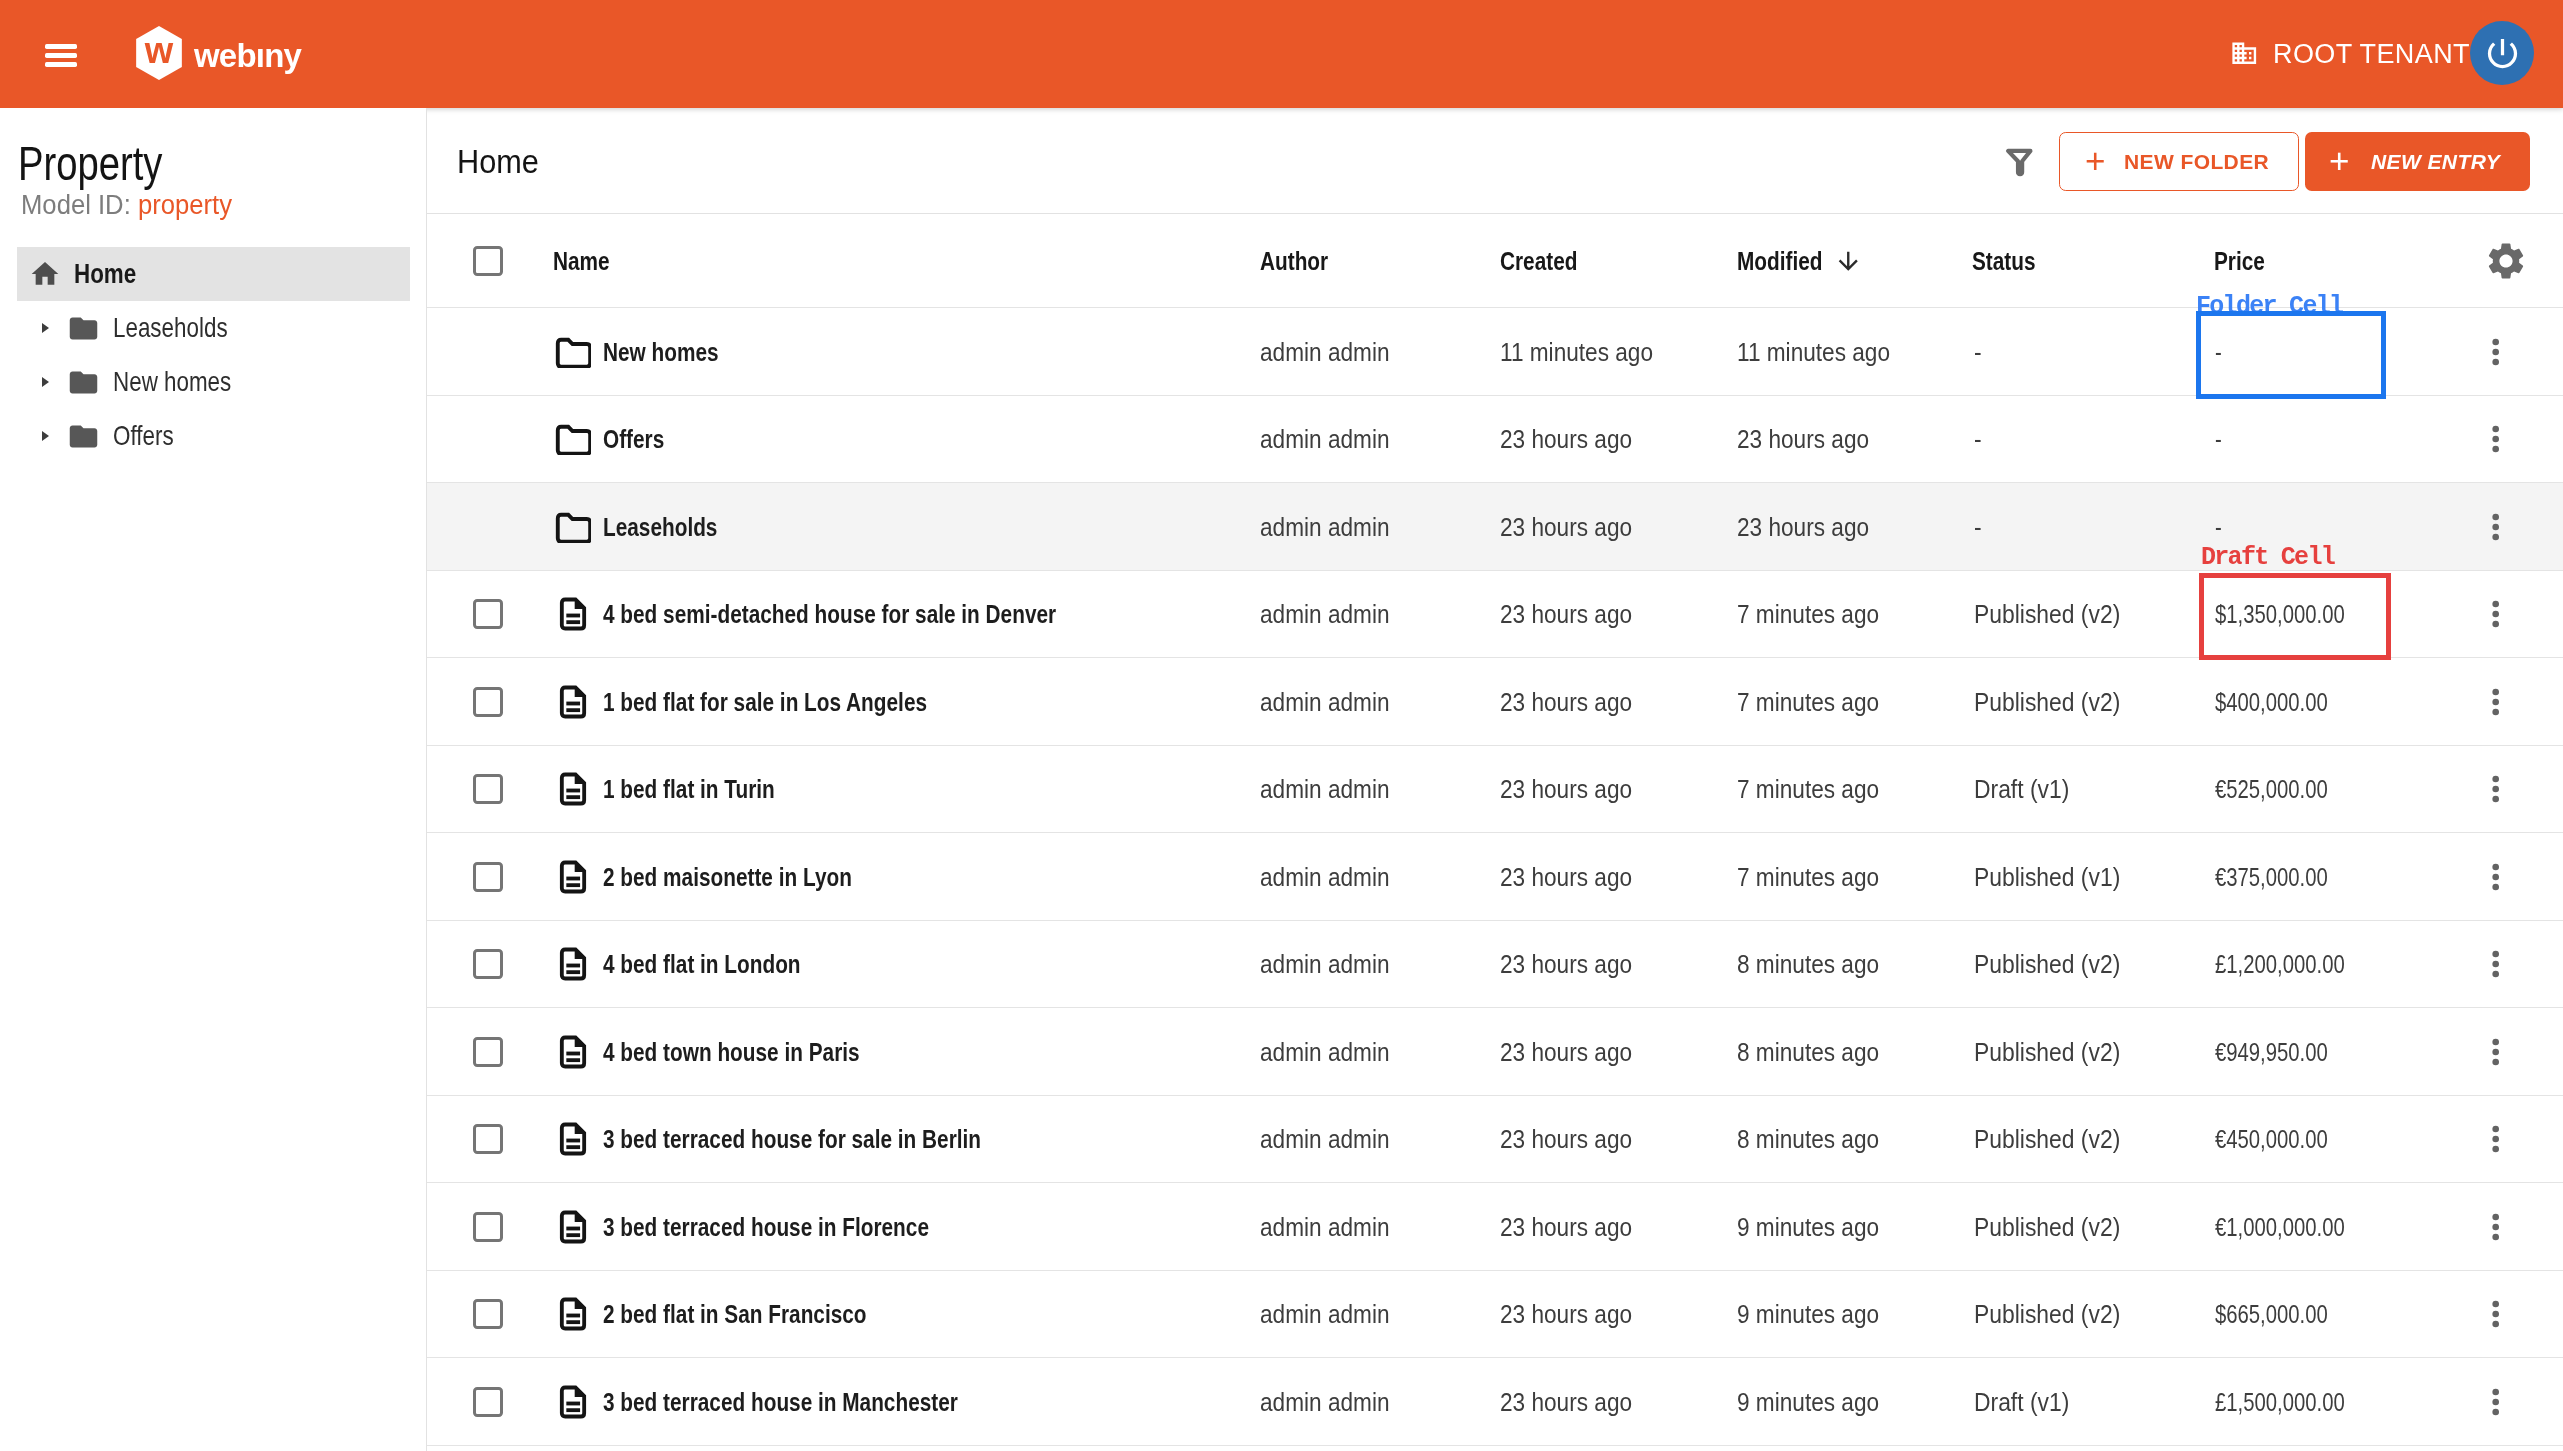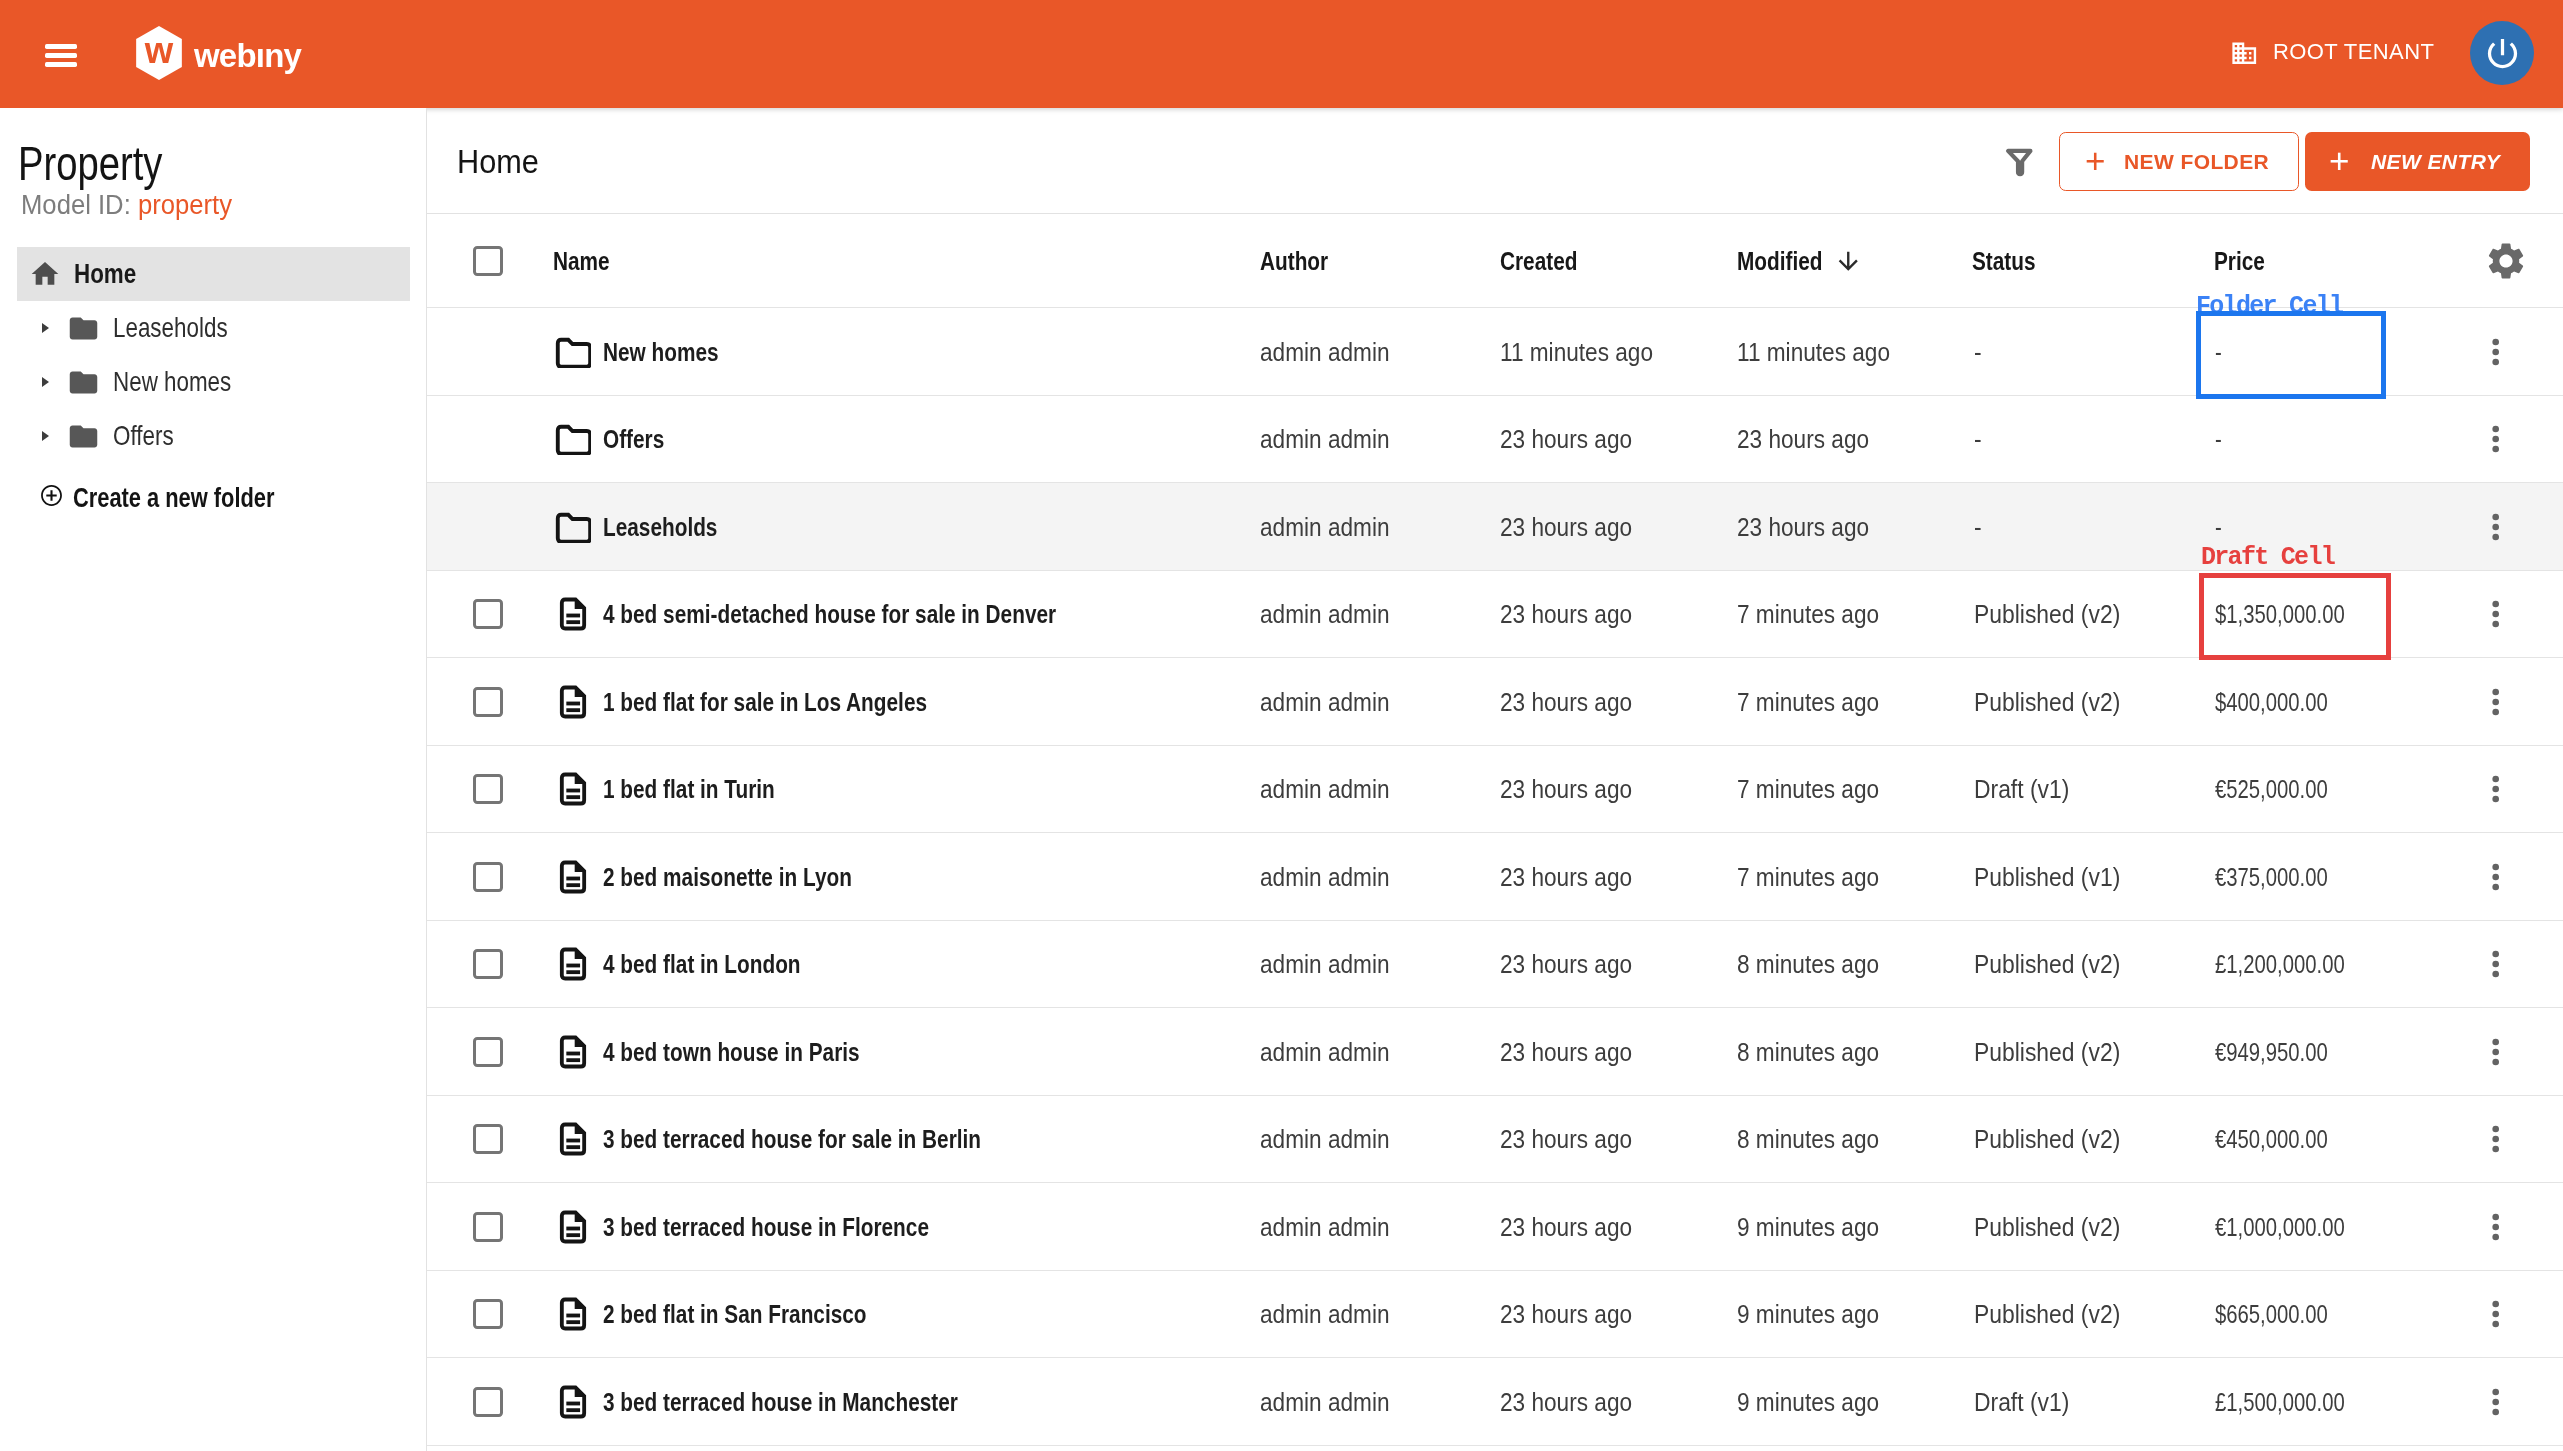--- a/index.html
+++ b/index.html
@@ -2,21 +2,21 @@
 <html style="font-size:13.4px"><head><meta charset="utf-8"><style>
 * { margin:0; padding:0; box-sizing:border-box; }
 html,body { width:2563px; height:1452px; font-family:"Liberation Sans",sans-serif; background:#fff; overflow:hidden; position:relative; }
 .appbar { position:absolute; left:0; top:0; width:2563px; height:108px; background:#E95728; box-shadow:0 1.7px 5px rgba(0,0,0,.18); }
 .burger { position:absolute; left:45px; top:44px; width:32px; }
 .burger div { height:5px; background:#fff; border-radius:1.7px; margin-bottom:4.2px; }
 .hex { position:absolute; left:136px; top:26px; }
 .wordmark { position:absolute; left:194px; top:36px; color:#fff; font-size:33px; line-height:39px; font-weight:bold; letter-spacing:-0.8px; }
 .rtenant { position:absolute; left:2230px; top:0; height:108px; color:#fff; }
 .rtenant .bi { position:absolute; left:0; top:39px; }
-.rtenant .tx { position:absolute; left:43px; top:39px; font-size:22px; letter-spacing:0.4px; white-space:nowrap; }
+.rtenant .tx { position:absolute; left:43px; top:39px; font-size:27px; letter-spacing:0.4px; white-space:nowrap; }
 .avatar { position:absolute; left:2470px; top:21px; width:64px; height:64px; border-radius:50%; background:#2e70b2; }
 .avatar svg { position:absolute; left:12.6px; top:12.6px; }
 
 .sidebar { position:absolute; left:0; top:108px; width:427px; height:1344px; border-right:0.8px solid #e2e2e2; background:#fff; }
 .ptitle { position:absolute; left:18.4px; top:27px; font-size:49px; color:#141414; transform:scaleX(0.78); transform-origin:0 0; white-space:nowrap; }
 .pmodel { position:absolute; left:21px; top:82px; font-size:27px; color:#7d7d7d; transform:scaleX(0.95); transform-origin:0 0; white-space:nowrap; }
 .pmodel b { color:#E95728; font-weight:normal; }
 .homerow { position:absolute; left:16.7px; top:139px; width:393px; height:54px; background:#e3e3e3; }
 .homerow svg { position:absolute; left:12.6px; top:11px; }
 .homerow .tlabel { position:absolute; left:57px; top:50%; font-weight:bold; font-size:28px; color:#191919; transform:translateY(-50%) scaleX(0.8); transform-origin:0 50%; white-space:nowrap; }
@@ -112,26 +112,20 @@
         </svg></span>
       <span class="tlabel">New homes</span>
     </div>
 <div class="titem" style="top:301px">
       <span class="caret"></span>
       <span class="tfold"><svg width="33" height="33" viewBox="0 0 24 24">
           <path fill="#575757" d="M10 4H4c-1.1 0-2 .9-2 2v12c0 1.1.9 2 2 2h16c1.1 0 2-.9 2-2V8c0-1.1-.9-2-2-2h-8l-2-2z"></path>
         </svg></span>
       <span class="tlabel">Offers</span>
     </div>
-  <div class="createrow">
-      <svg width="25" height="25" viewBox="0 0 24 24">
-        <path fill="#111" d="M12 2C6.48 2 2 6.48 2 12s4.48 10 10 10 10-4.48 10-10S17.52 2 12 2zm0 18.3c-4.57 0-8.3-3.73-8.3-8.3S7.43 3.7 12 3.7s8.3 3.73 8.3 8.3-3.73 8.3-8.3 8.3zM13 7h-2v4H7v2h4v4h2v-4h4v-2h-4z"></path>
-      </svg>
-      <span class="tlabel">Create a new folder</span>
-    </div>
 </div>
 <div class="main">
   <div class="toolbar">
     <div class="ctitle">Home</div>
     <span class="funnel"><svg width="28.5" height="29" viewBox="0 0 34 35">
           <path d="M3.5 3.5 h27 l-10 12.5 v13 q0 2.5-2.5 2.5 t-2.5-2.5 v-13 z" fill="none" stroke="#6a6a6a" stroke-width="5" stroke-linejoin="round"></path>
           <path d="M13.6 16 h6.8 v13.6 q0 2.9-3.4 2.9 t-3.4-2.9 z" fill="#6a6a6a"></path>
         </svg></span>
     <div class="btn bfolder">
         <span class="plus">+</span>

